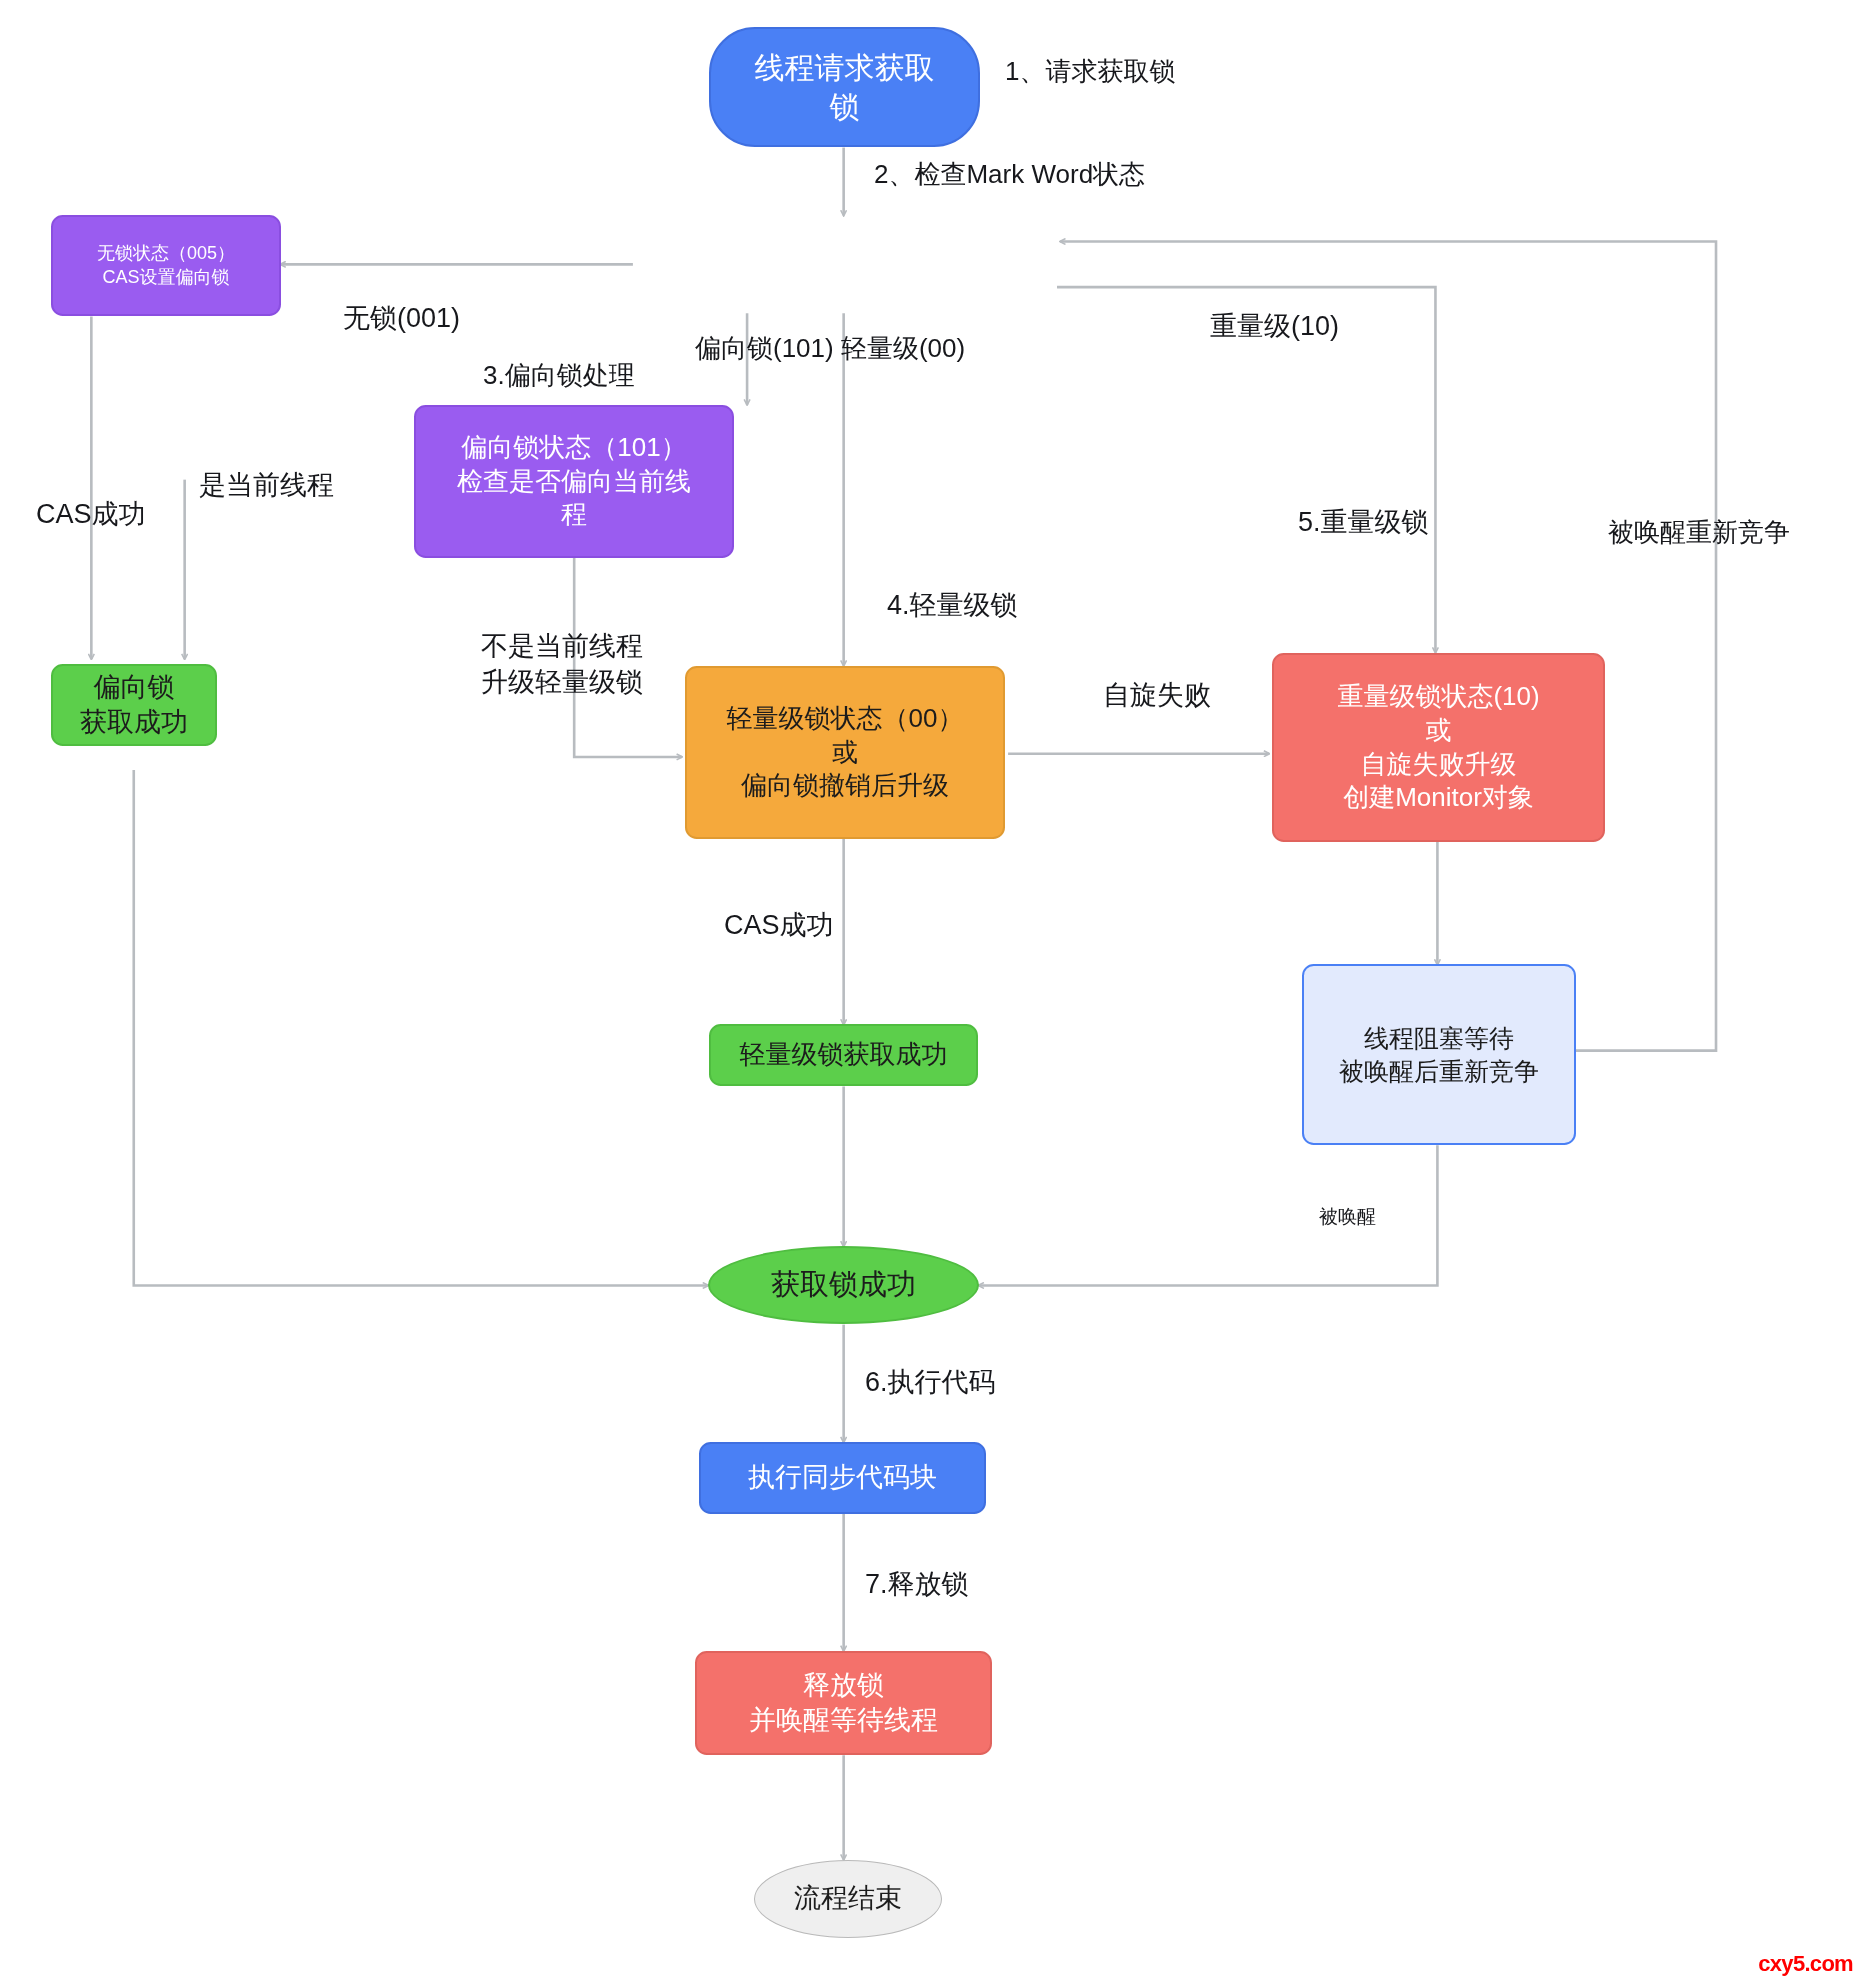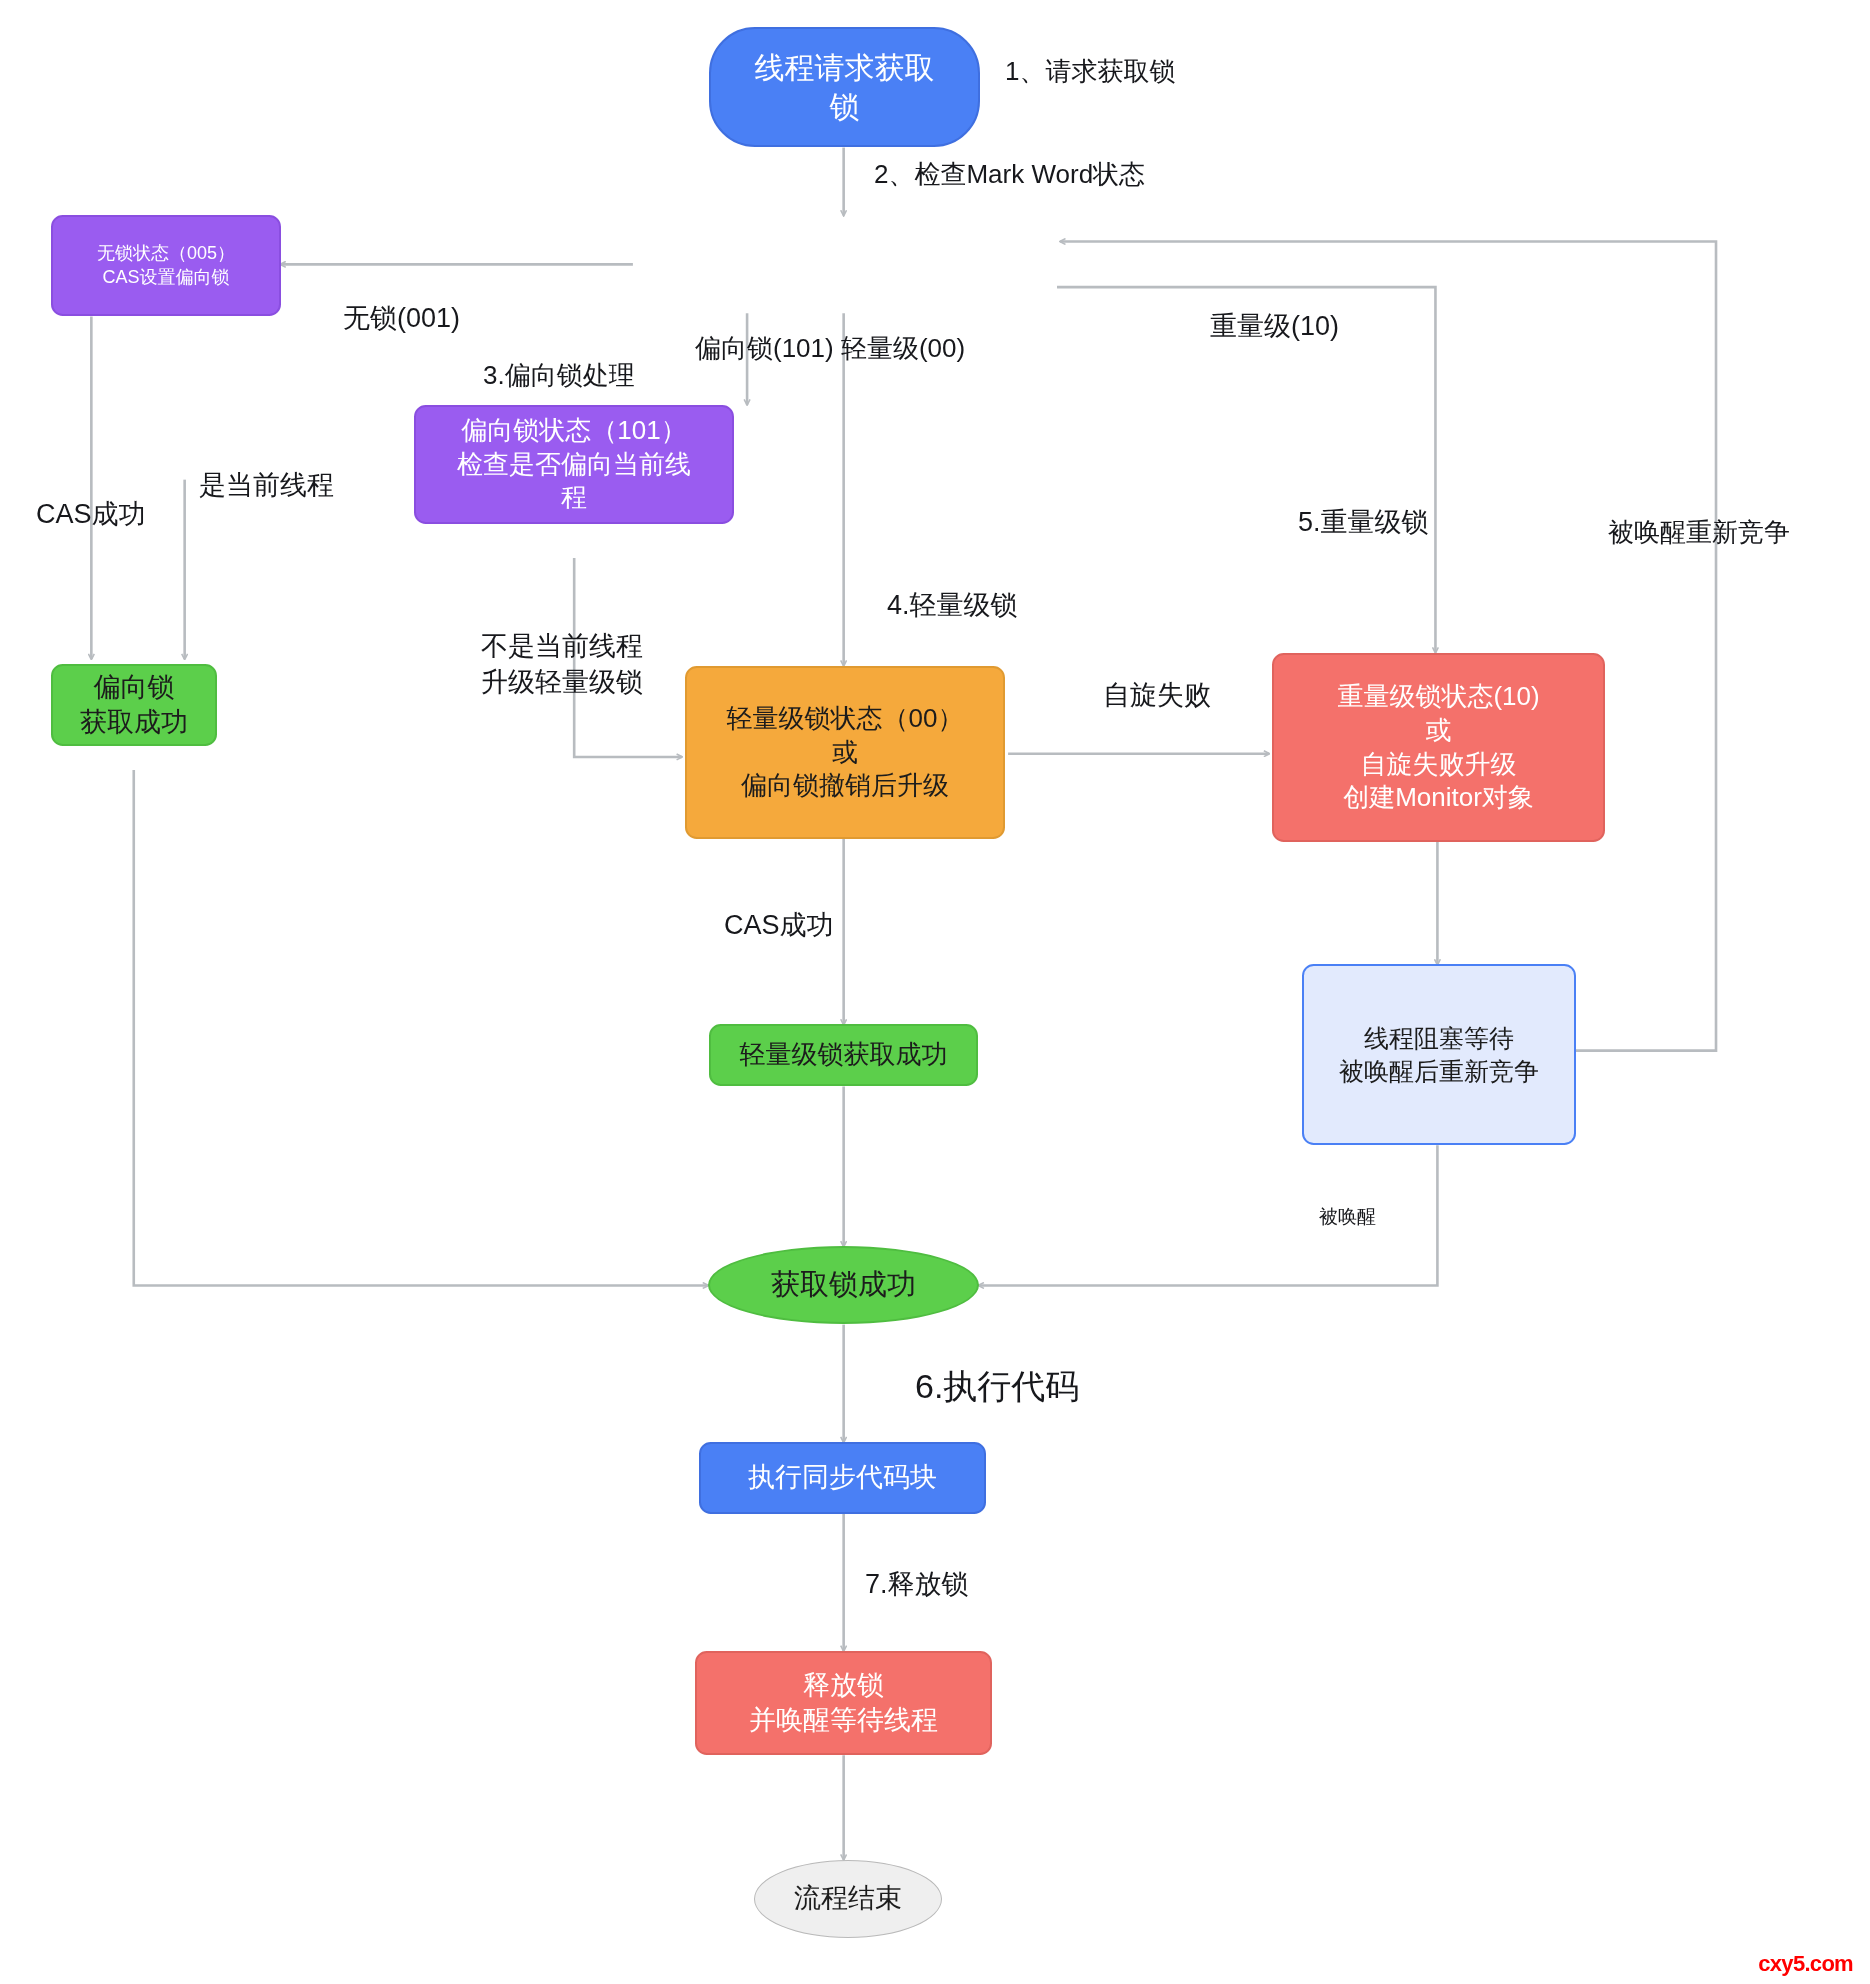--- a/index.html
+++ b/index.html
@@ -83,21 +83,21 @@
     <span class="txt">线程请求获取
 锁</span>
   </div>
 
 
   <div class="node n-purple" style="left:51px;top:215px;width:230px;height:101px;font-size:18px;">
     <span class="txt">无锁状态（005）
 CAS设置偏向锁</span>
   </div>
 
-  <div class="node n-purple" style="left:414px;top:405px;width:320px;height:119px;font-size:26px;">
+  <div class="node n-purple" style="left:414px;top:405px;width:320px;height:153px;font-size:26px;">
     <span class="txt">偏向锁状态（101）
 检查是否偏向当前线
 程</span>
   </div>
 
   <div class="node n-green" style="left:51px;top:664px;width:166px;height:82px;font-size:27px;">
     <span class="txt">偏向锁
 获取成功</span>
   </div>
 
@@ -164,20 +164,20 @@
   <div class="lbl" style="left:1298px;top:504px;font-size:27px;">5.重量级锁</div>
 
   <div class="lbl" style="left:1103px;top:677px;font-size:27px;">自旋失败</div>
 
   <div class="lbl" style="left:1608px;top:515px;font-size:26px;">被唤醒重新竞争</div>
 
   <div class="lbl" style="left:724px;top:907px;font-size:27px;">CAS成功</div>
 
   <div class="lbl" style="left:1319px;top:1204px;font-size:19px;">被唤醒</div>
 
-  <div class="lbl" style="left:915px;top:1364px;font-size:34px;">6.执行代码</div>
+  <div class="lbl" style="left:865px;top:1364px;font-size:27px;">6.执行代码</div>
 
   <div class="lbl" style="left:865px;top:1566px;font-size:27px;">7.释放锁</div>
 
   <div class="watermark">cxy5.com</div>
 
 </div>
 
 
 </body></html>

